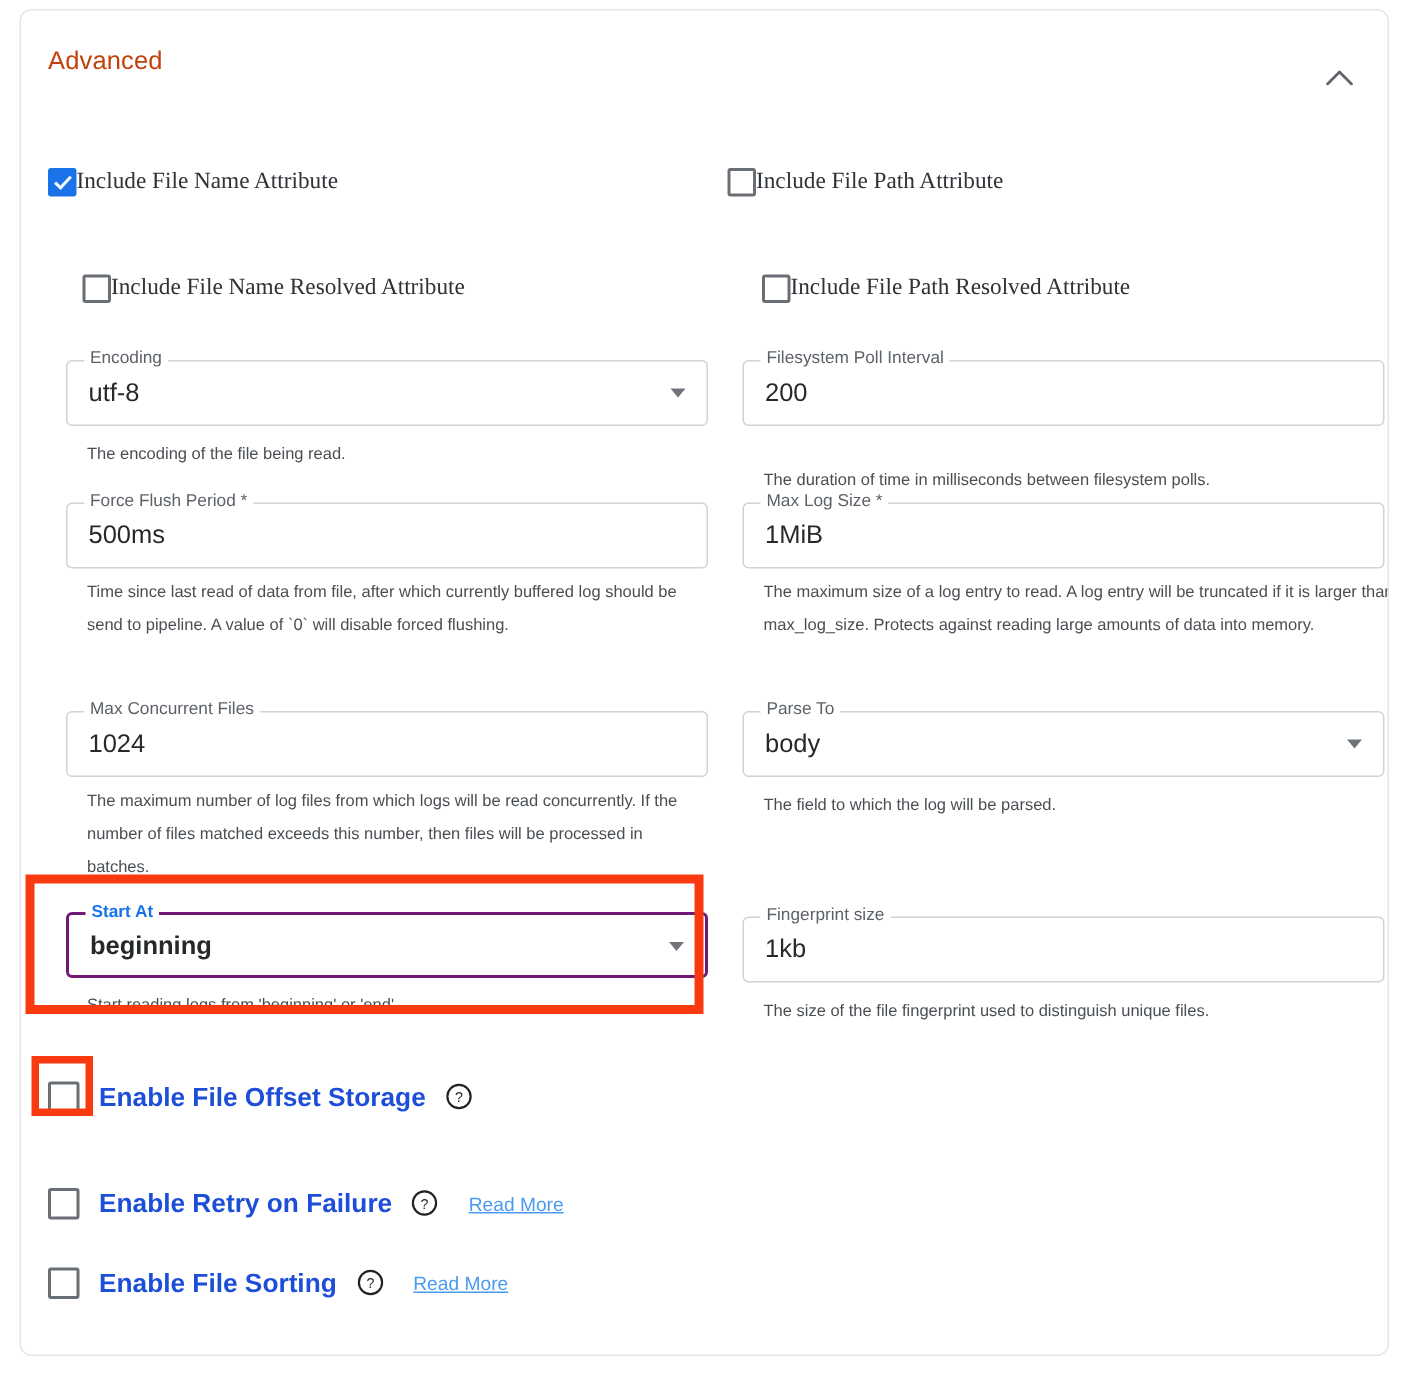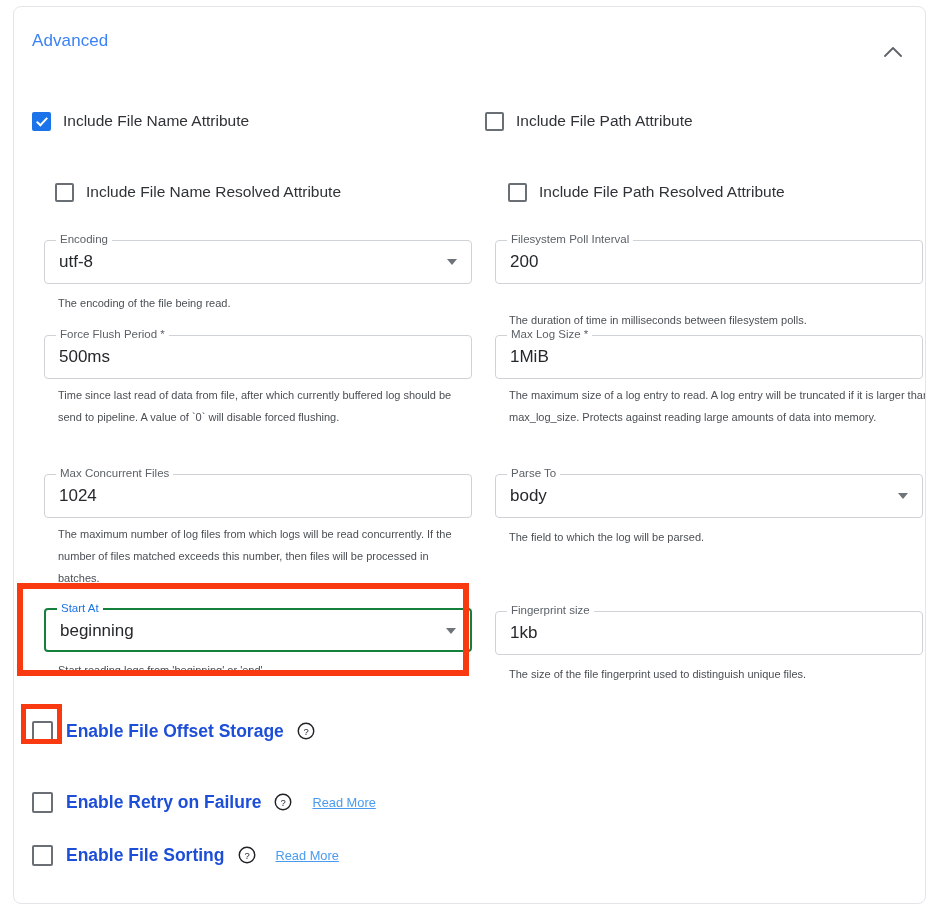--- a/index.html
+++ b/index.html
@@ -24,21 +24,21 @@
   
   .card-header {
     position: absolute;
     left: 0; top: 0; right: 0;
     height: 74px;
   }
   .card-title {
     position: absolute;
     left: 18px; top: 24px;
     font-size: 17px;
-    color: #3b82f6;
+    color: #c2410c;
     letter-spacing: 0.1px;
   }
   .collapse-btn {
     position: absolute;
     right: 18px; top: 30px;
     width: 28px; height: 28px;
     display: flex; align-items: center; justify-content: center;
     cursor: pointer;
     background: none; border: none; padding: 0;
   }
@@ -49,22 +49,22 @@
     position: absolute;
     left: 0; top: 74px; right: 0; bottom: 0;
   }
   .col-left  { position: absolute; left: 18px;  top: 0; width: 443px; }
   .col-right { position: absolute; left: 471px; top: 0; width: 443px; }
 
   
   .cb-row {
     display: flex;
     align-items: center;
-    gap: 12px;
     height: 26px;
+    font-family: Liberation Serif, serif;
   }
   .cb-row.r1 { position: absolute; top: 27px; }
   .cb-row.r2 { position: absolute; top: 98px; padding-left: 23px; }
 
   .cbox {
     width: 19px; height: 19px;
     border: 2px solid #6a6f75;
     border-radius: 2px;
     background: #ffffff;
     flex: 0 0 auto;
@@ -116,21 +116,22 @@
   }
   .field .caret {
     position: absolute;
     right: 14px; top: 18px;
     width: 0; height: 0;
     border-left: 5.5px solid transparent;
     border-right: 5.5px solid transparent;
     border-top: 6px solid #6e7479;
   }
   .field.focused {
-    border: 2px solid #15803d;
+    border: 2px solid #701a75;
+    font-weight: bold;
   }
   .field.focused .legend { color: #1a73e8; }
 
   .helper {
     position: absolute;
     width: 420px;
     font-size: 11px;
     line-height: 22px;
     color: #4a4f54;
   }

